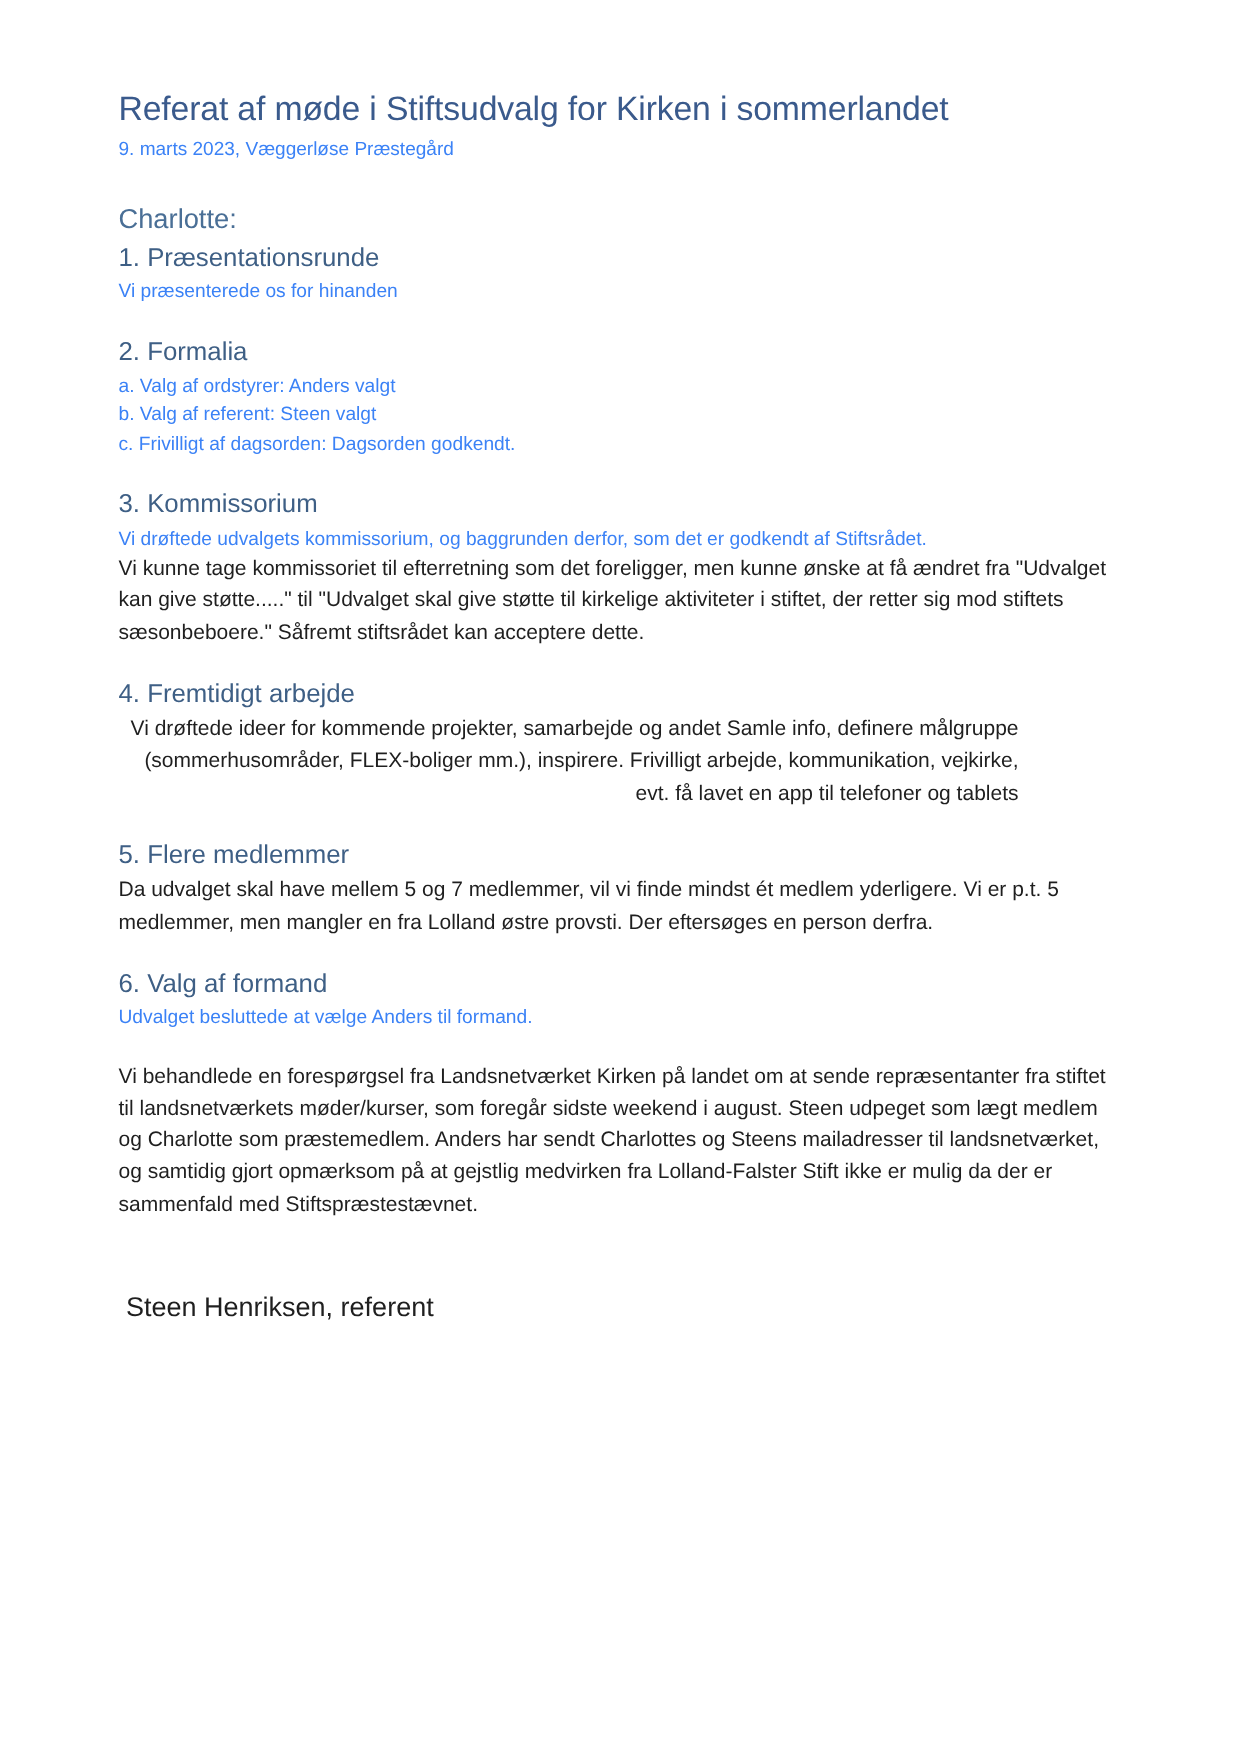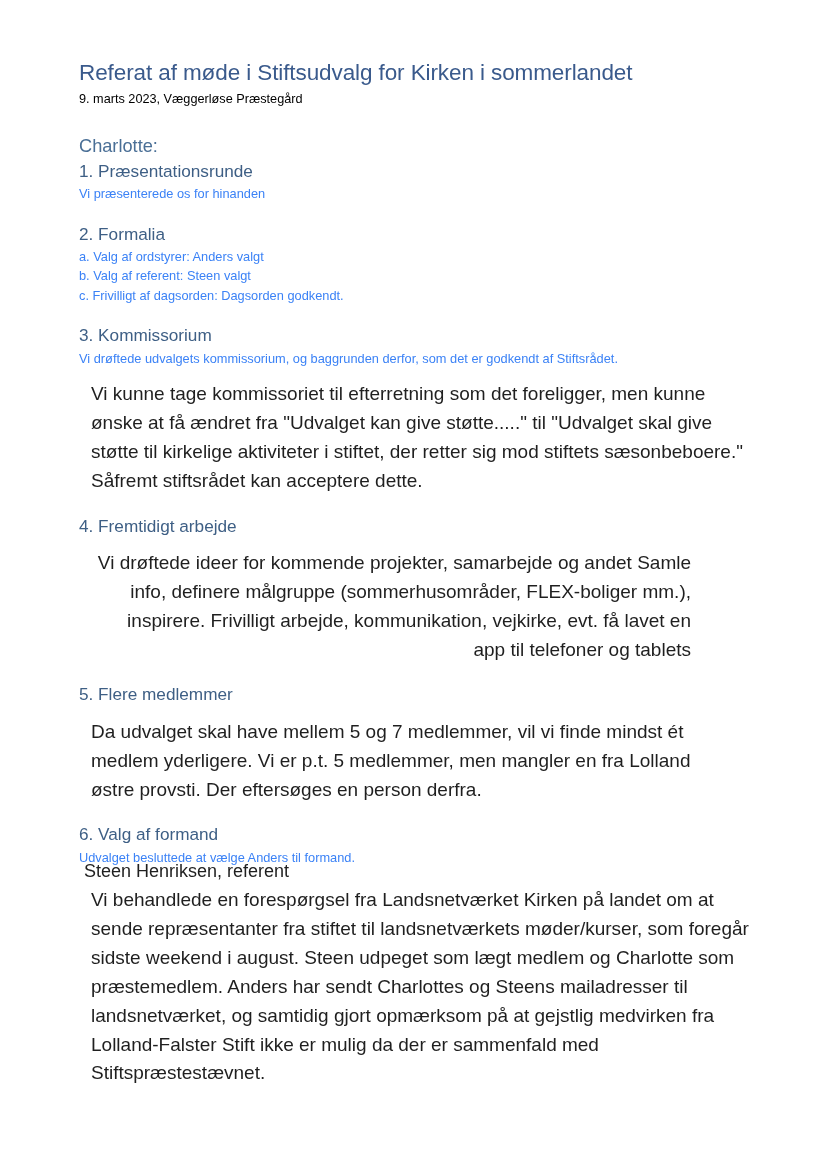--- a/index.html
+++ b/index.html
@@ -33,21 +33,21 @@
     font-size: 22.5px;
     font-weight: normal;
     color: #3a5a8c;
     letter-spacing: -0.1px;
     line-height: 1.15;
     margin: 0 0 5px 0;
     white-space: nowrap;
   }
   .doc-subtitle {
     font-size: 12.7px;
-    color: #000000;
+    color: #3b82f6;
     line-height: 1.35;
     margin: 0;
   }
   .agenda-heading {
     font-size: 18.2px;
     font-weight: normal;
     color: #4a6f96;
     line-height: 1.25;
     margin: 27px 0 0 0;
   }
@@ -67,24 +67,24 @@
   .section:not(.first) {
     margin-top: 19px;
   }
   .body-line {
     font-size: 12.8px;
     color: #3b82f6;
     line-height: 1.52;
     margin: 0;
   }
   .body-para {
-    font-size: 19px;
+    font-size: 14px;
     color: #1f1f1f;
     line-height: 1.52;
-    margin: 12px;
+    margin: 0;
     text-align: left;
   }
   .signature {
     position: absolute;
     left: 84px;
     top: 858px;
     font-size: 18px;
     color: #1f1f1f;
     line-height: 1.5;
   }

